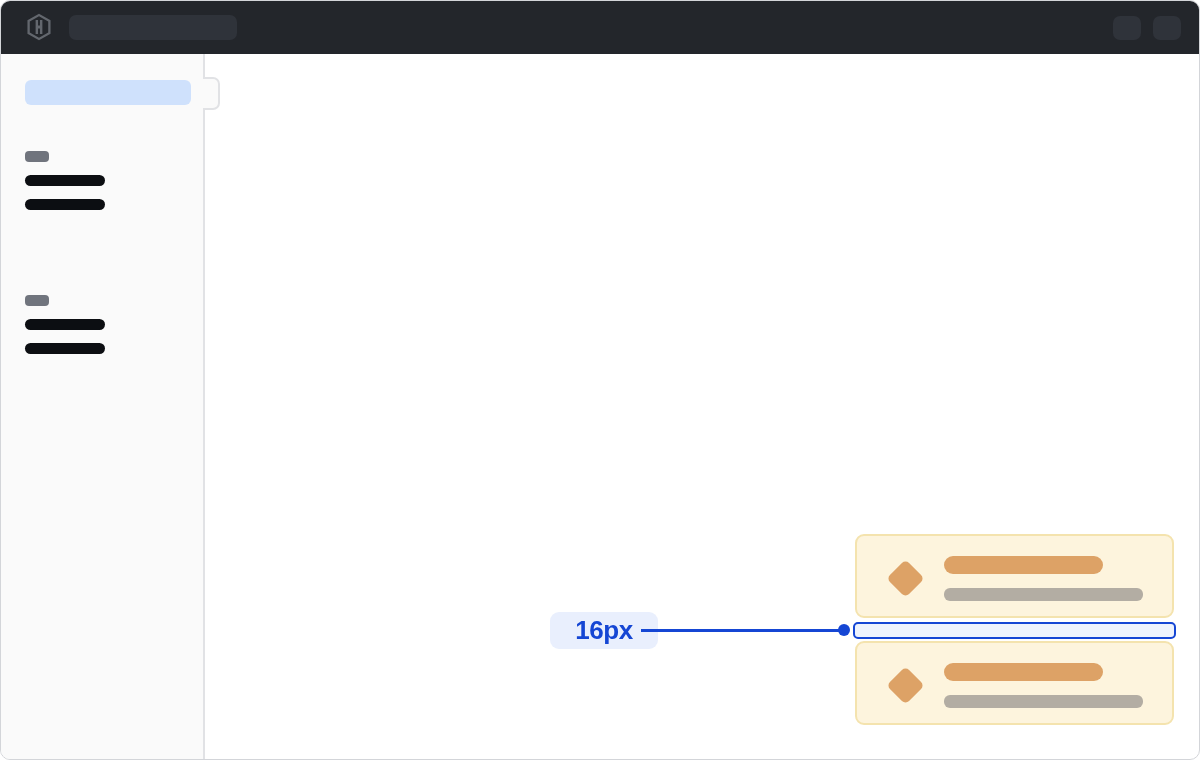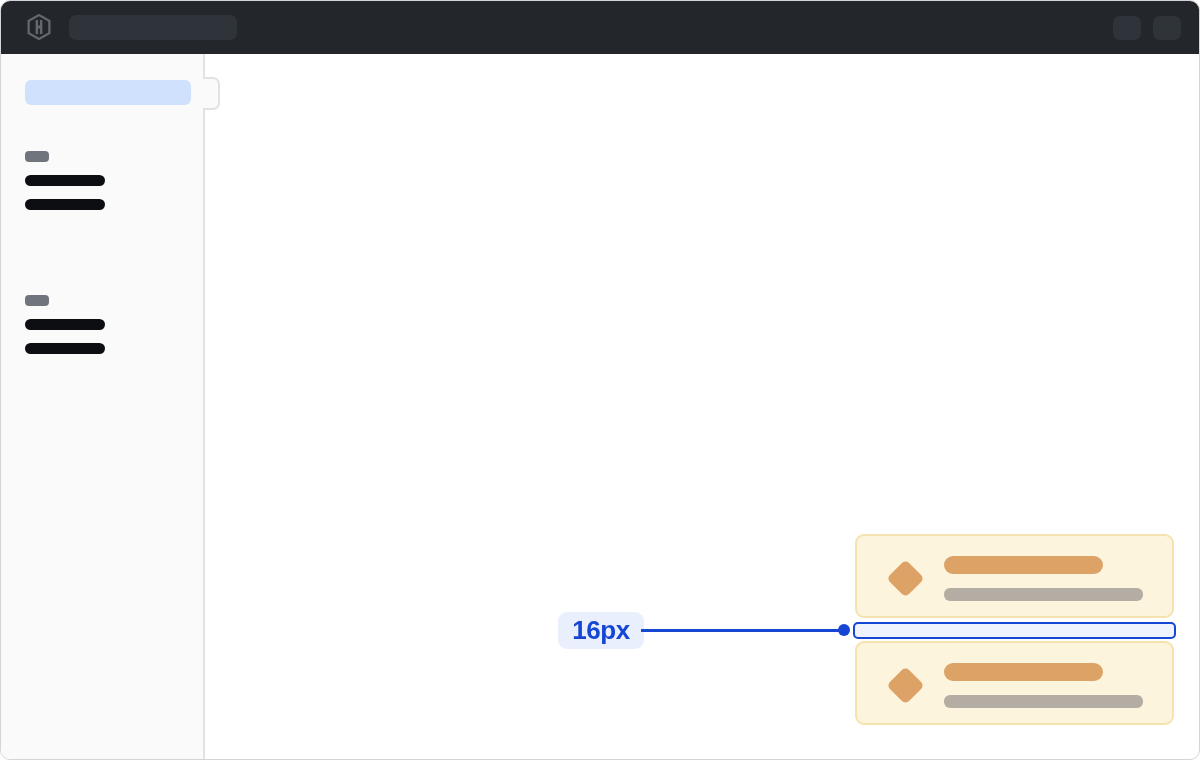--- a/index.html
+++ b/index.html
@@ -38,23 +38,23 @@
   .diamond{position:absolute;left:35px;top:29px;width:27px;height:27px;border-radius:5px;
            background:var(--card-accent);transform:rotate(45deg);}
   .bar-primary{position:absolute;left:87px;top:20px;width:159px;height:18px;border-radius:9px;
                background:var(--card-accent);}
   .bar-secondary{position:absolute;left:87px;top:52px;width:199px;height:13px;border-radius:6px;
                  background:var(--card-muted);}
 
   
   .gap-rect{position:absolute;left:852px;top:621px;width:323px;height:17px;border:2.5px solid var(--spec-blue);
             border-radius:5px;background:var(--spec-gap-fill);box-sizing:border-box;z-index:2;}
-  .spec-label{position:absolute;left:549px;top:611px;width:86px;height:37px;border-radius:9px;
+  .spec-label{position:absolute;left:549px;top:611px;width:108px;height:37px;border-radius:9px;
               background:var(--spec-label-bg);color:var(--spec-blue);font-size:26px;font-weight:600;
-              letter-spacing:-0.5px;display:flex;align-items:center;justify-content:center;margin-left:8px;}
+              letter-spacing:-0.5px;display:flex;align-items:center;justify-content:center;}
   .spec-line{position:absolute;left:640px;top:628px;width:200px;height:2.5px;background:var(--spec-blue);}
   .spec-dot{position:absolute;left:837px;top:623px;width:12px;height:12px;border-radius:50%;background:var(--spec-blue);}
 </style>
 </head>
 <body>
 
 <div class="stage">
   <div class="window">
 
     <header class="topnav">

